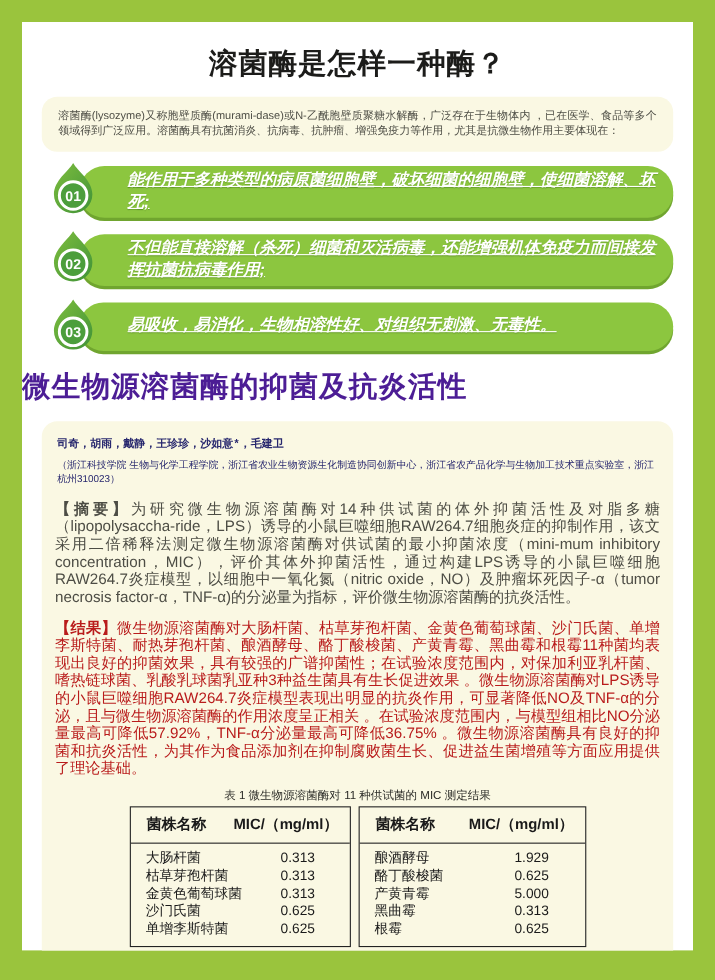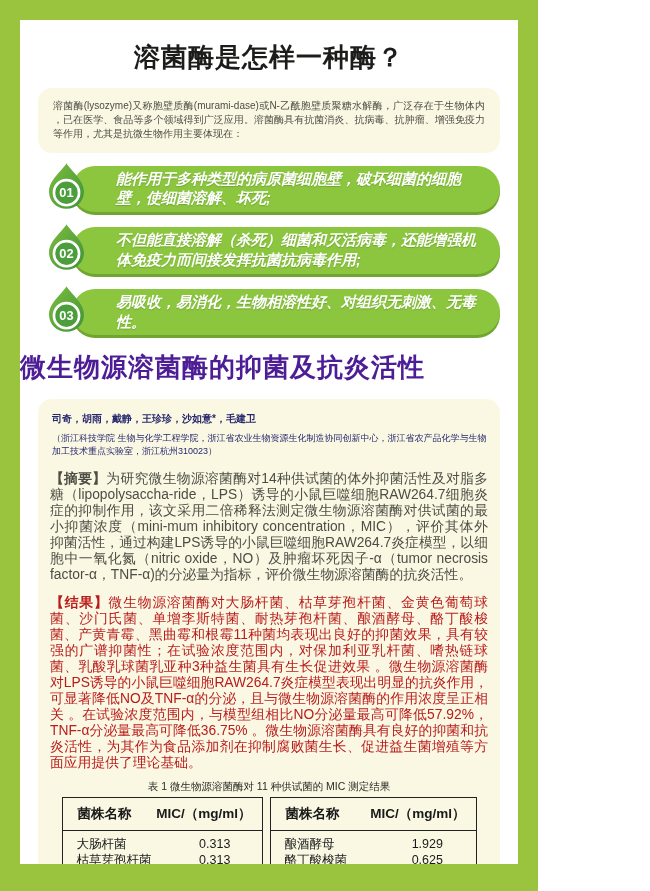--- a/index.html
+++ b/index.html
@@ -1,37 +1,37 @@
 <!DOCTYPE html>
 <html><head>
 <meta charset="utf-8">
 <style>
   * { margin:0; padding:0; box-sizing:border-box; }
   html,body { width:650px; }
   body { font-family:"Liberation Sans","DejaVu Sans",sans-serif; }
-  .poster { position:relative; width:538px; height:891px; background:#9ac43d; overflow:hidden; }
+  .poster { position:relative; width:650px; height:891px; background:#9ac43d; overflow:hidden; }
   .page-inner { position:absolute; left:20px; top:20px; right:20px; bottom:27px; background:#ffffff; overflow:hidden; }
 
   .main-title { margin-top:20px; text-align:center; font-size:26px; font-weight:900; color:#1c1c1a; letter-spacing:1px; }
 
   .cream-box { background:#faf8e3; border-radius:14px; }
   .intro-box { margin:13px 18px 0; padding:11px 15px; font-size:10px; line-height:1.42; color:#4d4d45; font-weight:500; text-align:justify; }
 
   .pills { margin-top:13px; }
   .pill-wrap { position:relative; margin:0 18px 15px 52px; }
   .pill { display:flex; align-items:center; min-height:44px; background:#8cc63f; border-radius:23px;
           padding:3px 16px 4px 44px; box-shadow:0 3px 0 #70a52f;
           color:#ffffff; font-weight:bold; font-style:italic; font-size:15px; line-height:1.32;
-          text-shadow:0 1px 1px rgba(60,110,20,.35); }
+          text-shadow:0 1px 1px rgba(60,110,20,.35);text-decoration:underline; }
   .droplet { position:absolute; left:-24px; top:-4px; width:37px; height:48px; }
 
   .section2-title { margin-top:14px; text-align:left; font-size:26px; font-weight:900; color:#4c1d95; letter-spacing:1px; }
 
   .paper-box { margin:14px 18px 0; padding:13px 12px 16px; }
-  .authors { font-size:10px; font-weight:bold; color:#27276e; padding-left:2px; }
+  .authors { font-size:10px; font-weight:bold; color:#27276e; padding-left:2px;font-family:Liberation Mono, monospace; }
   .affiliation { font-size:9px; color:#27276e; margin-top:6px; padding-left:2px; }
   .para { margin-top:13px; font-size:13.8px; line-height:1.16; text-align:justify; }
   .abstract-para { color:#4d4d45; }
   .results-para { margin-top:12px; color:#b91c1c; }
   .para .label { font-weight:bold; }
 
   .table-caption { margin-top:9px; text-align:center; font-size:10.5px; color:#2a2a26; font-weight:400; }
   .mic-tables { display:flex; justify-content:center; margin-top:3px; }
   .sub-table { width:201px; border:1.5px solid #222; background:transparent; }
   .sub-table + .sub-table { margin-left:7px; width:207px; }

